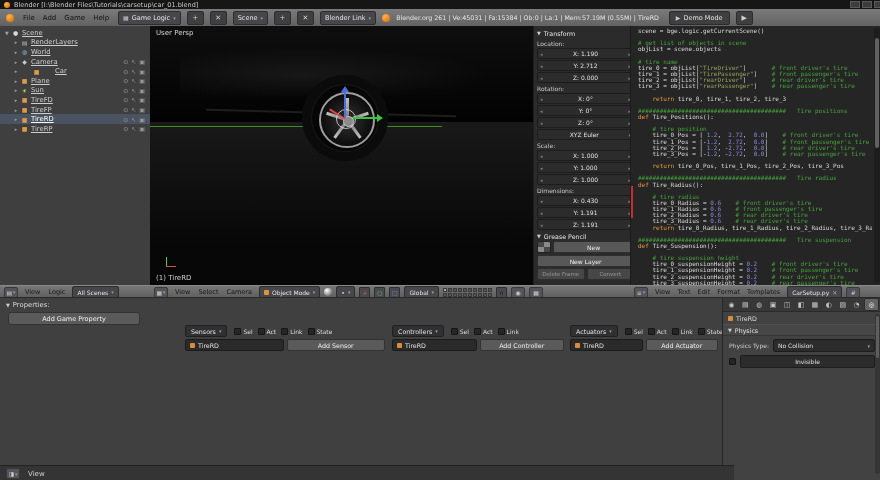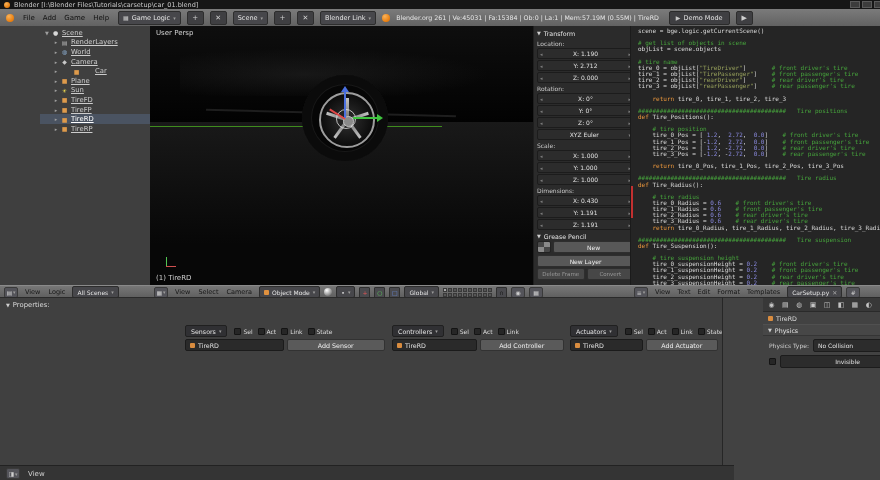--- a/index.html
+++ b/index.html
@@ -1,18 +1,18 @@
 <!DOCTYPE html>
 <html><head>
 <meta charset="utf-8">
 <style>
   html,body{margin:0;padding:0;background:#222;}
   .app{position:relative;width:880px;height:480px;background:#3a3a3a;overflow:hidden;
        font-family:"DejaVu Sans",sans-serif;color:#ddd;cursor:default;}
-  .abs{position:absolute;padding-left:40px;}
+  .abs{position:absolute;}
 
   
   .titlebar{left:0;top:0;width:880px;height:9px;background:#161616;display:flex;align-items:center;
             gap:4px;padding:0 4px;font-size:6.5px;color:#c9c9c9;white-space:nowrap;}
   .blogo{width:8px;height:8px;border-radius:50%;background:radial-gradient(circle at 35% 30%,#f9b259,#e87d0d 70%);flex:0 0 auto;}
   .blogo.small{width:6px;height:6px;}
   .winbtns{margin-left:auto;display:flex;gap:2px;}
   .winbtn{width:8px;height:5px;background:#3c3c3c;border:1px solid #5a5a5a;}
 
   
@@ -513,20 +513,21 @@
       <span style="color:#a9a9a9;">✕</span>
     </span>
     <span class="eicon">#</span>
   </div>
 
   <div class="logic abs">
     <div class="props-title">
       <span class="tri">▼</span>
       <span>Properties:</span>
     </div>
+    <div class="addprop">Add Game Property</div>
 
     <div class="lgc" style="left:185px;width:200px;">
       <div class="lgrow">
         <span class="lgtitle">
             <span>Sensors</span>
             <span class="caret">▾</span>
           </span>
         <span class="tgs">
             <span class="tgl">
               <span class="cb"></span>

